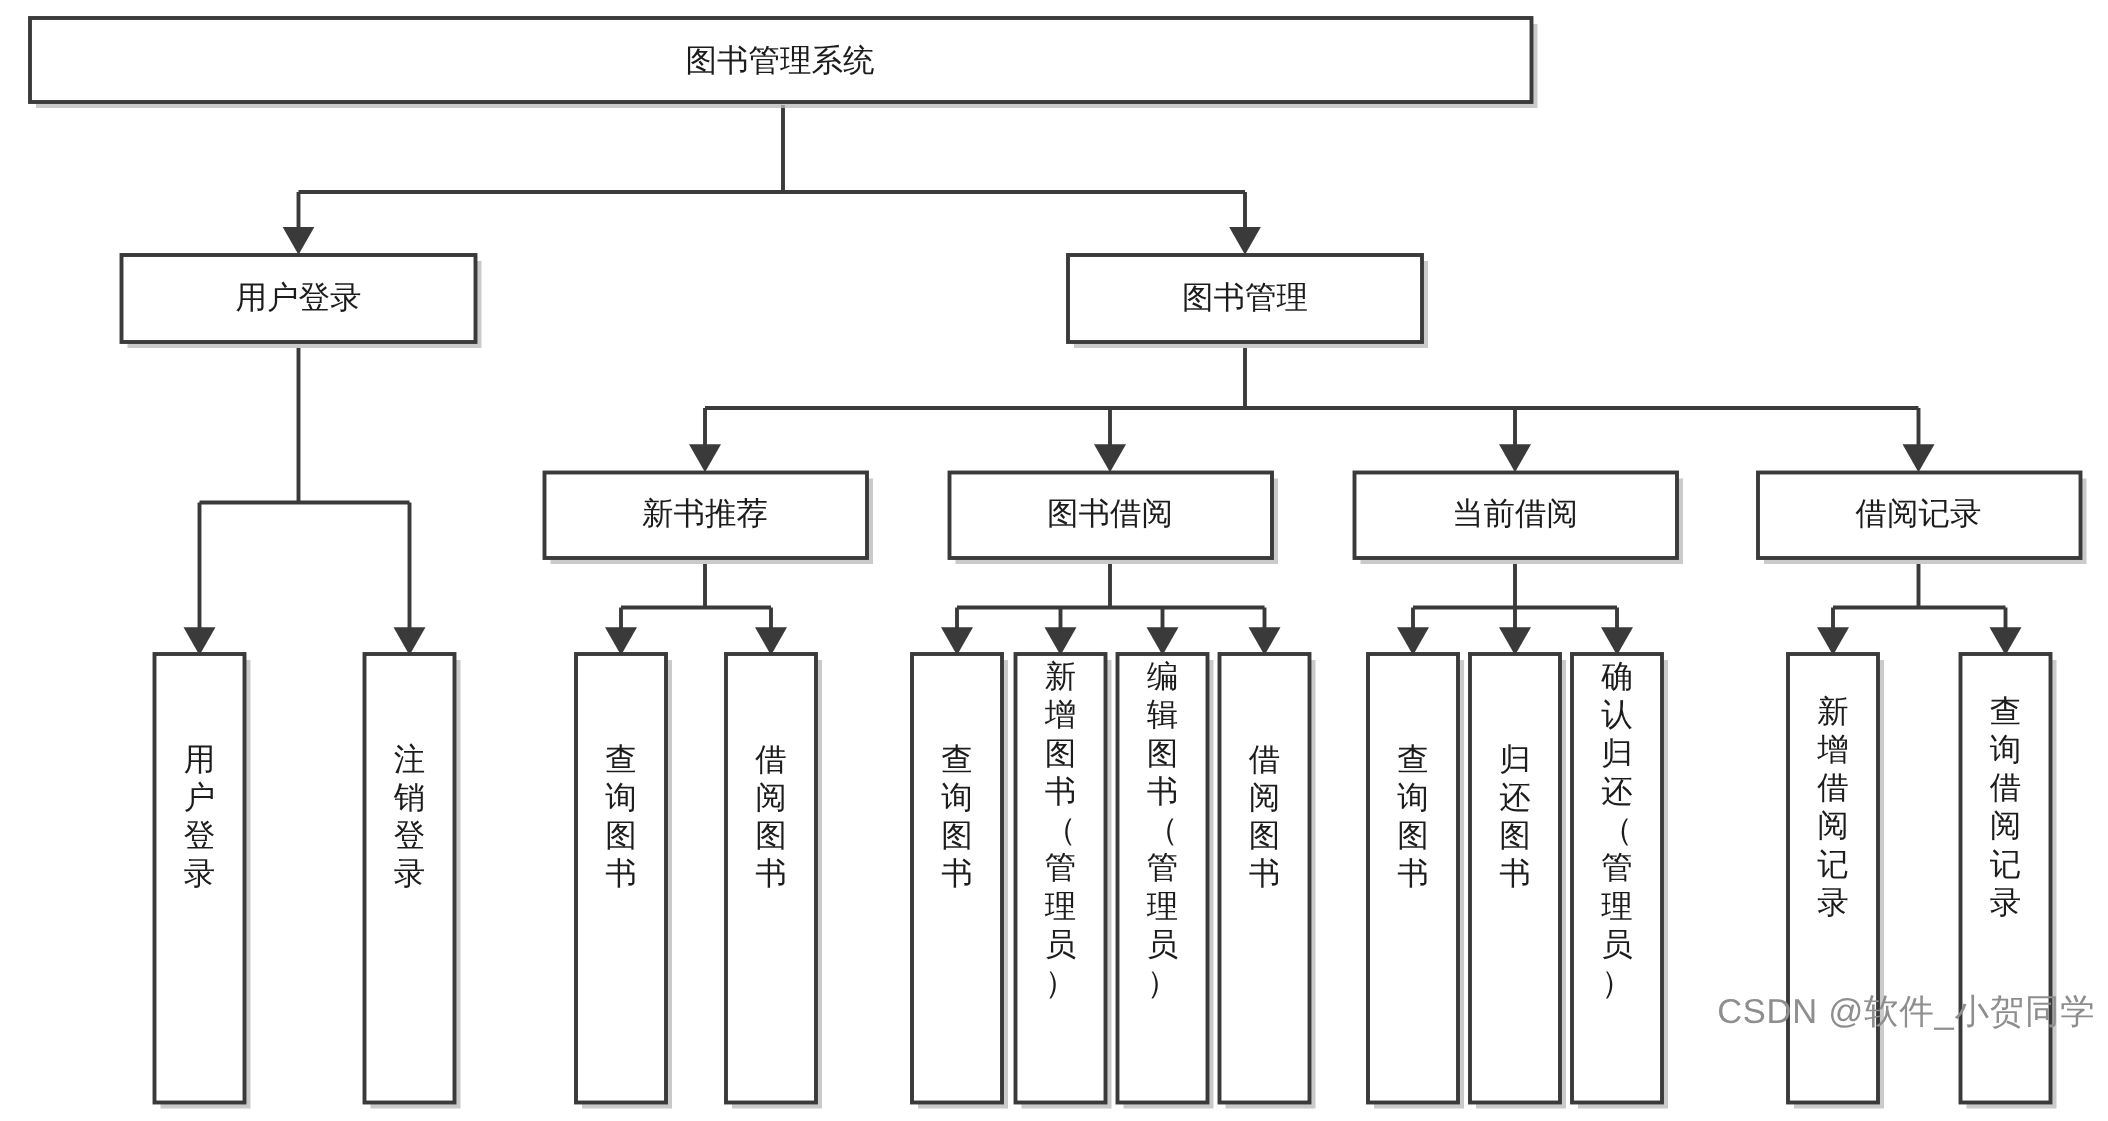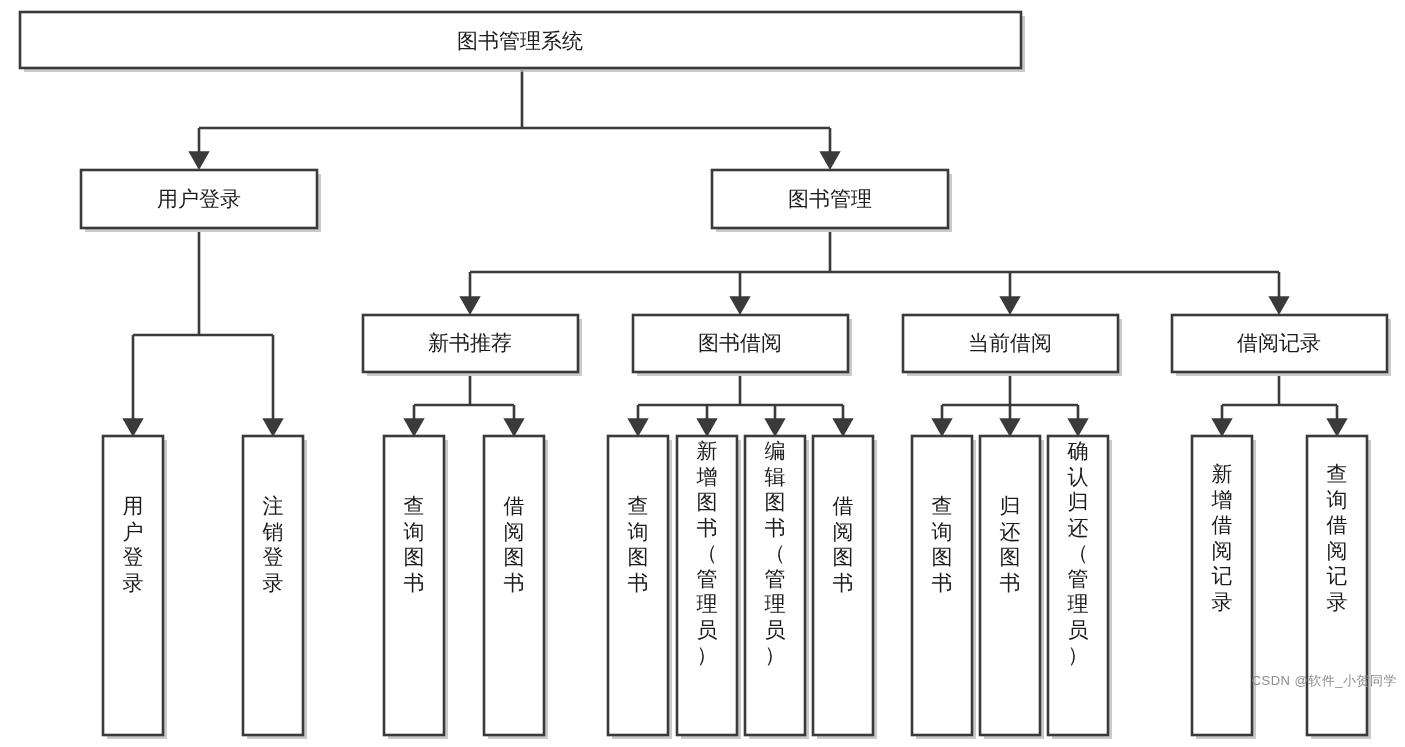--- a/index.html
+++ b/index.html
@@ -53,21 +53,21 @@
     font-family: "Liberation Sans", "DejaVu Sans", sans-serif;
     font-size: 21px;
     fill: #1c1c1c;
     text-anchor: middle;
   }
   .watermark {
     position: absolute;
     right: 8px;
     bottom: 5px;
     font-family: "Liberation Sans", "DejaVu Sans", sans-serif;
-    font-size: 13px;
+    font-size: 23px;
     color: #8e8e8e;
     letter-spacing: .5px;
     white-space: nowrap;
     user-select: none;
   }
 </style>
 </head>
 <body>
 
 <div id="diagram-root">

